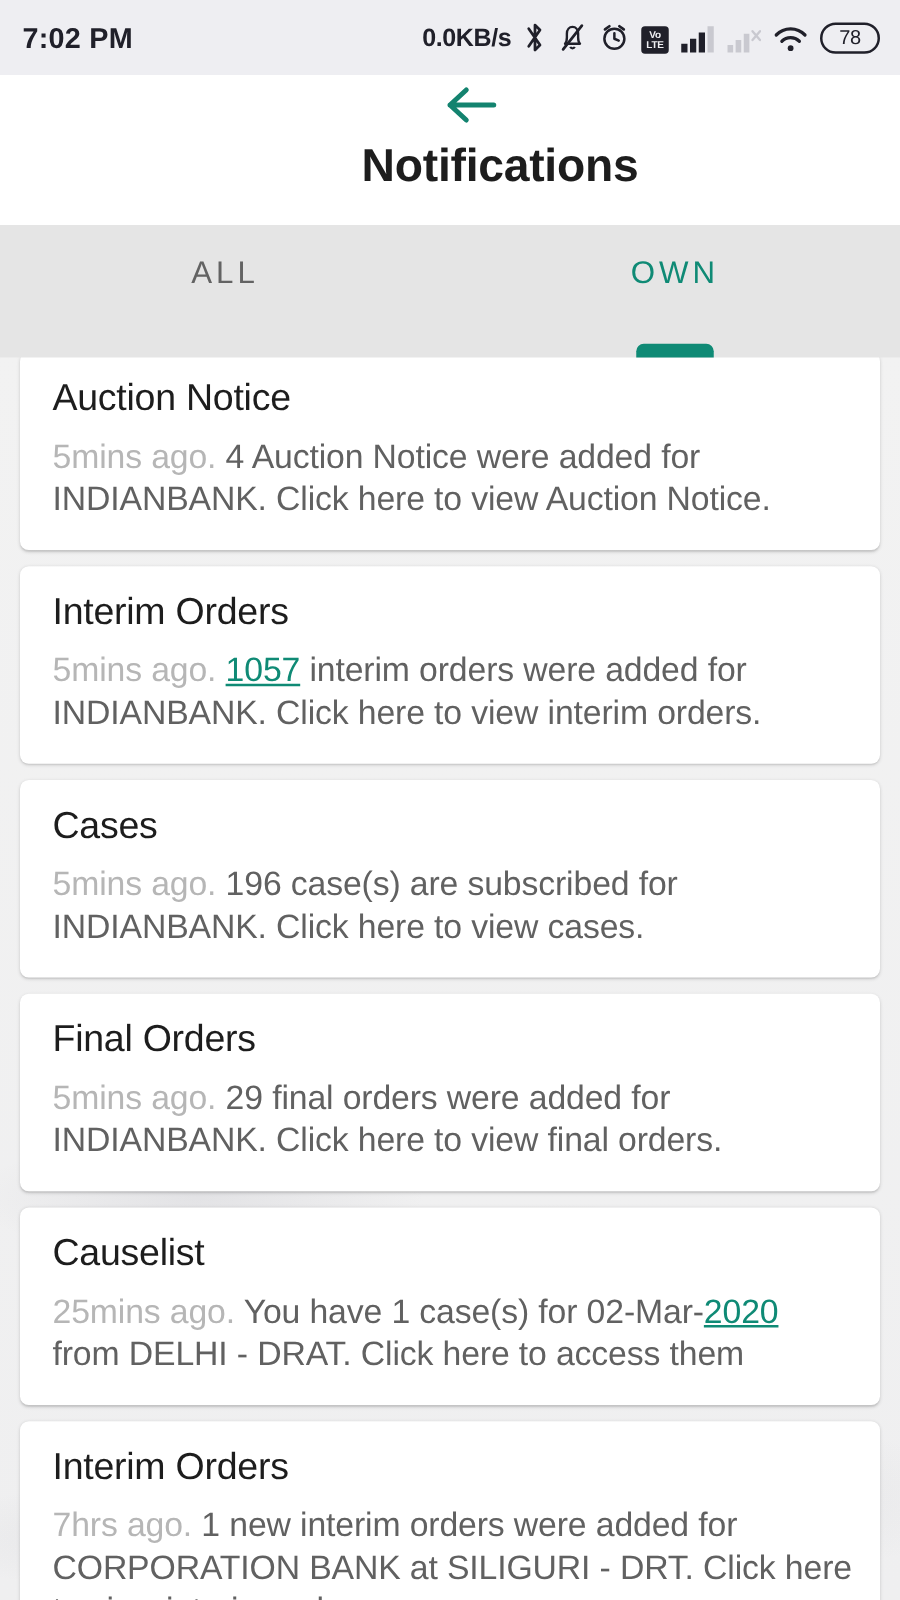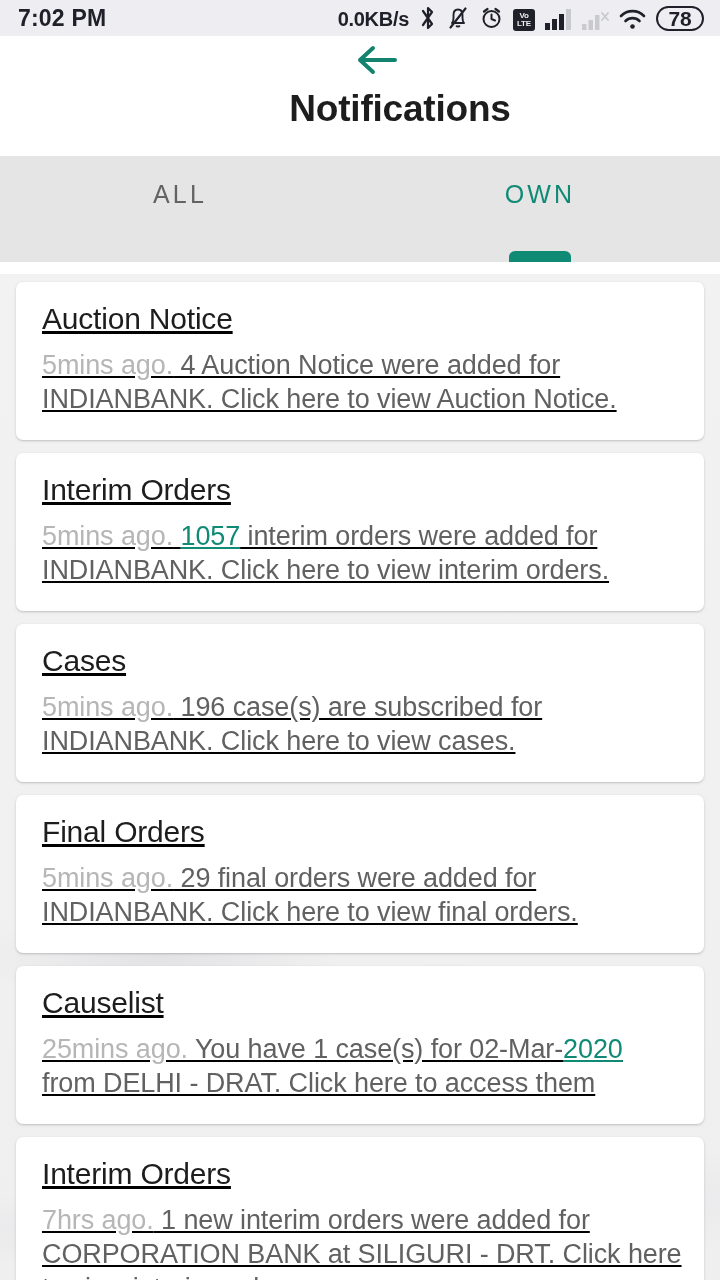--- a/index.html
+++ b/index.html
@@ -11,21 +11,21 @@
   }
   #screen {
     position:relative;
     width:720px; height:1280px;
     background:#ffffff;
     overflow:hidden;
   }
 
   
   .statusbar {
-    height:36px;
+    height:60px;
     background:#eeeef2;
     display:flex;
     align-items:center;
     padding:0 16px 0 18px;
     position:relative;
     z-index:30;
   }
   .status-time {
     font-size:23px;
     font-weight:bold;
@@ -60,22 +60,22 @@
     justify-content:center;
     letter-spacing:-0.2px;
   }
   .battery {
     width:48px; height:25px;
     border:2.5px solid #20202a;
     border-radius:13px;
     display:flex;
     align-items:center;
     justify-content:center;
-    font-size:21px;
-    font-weight:bold;
+    font-size:16px;
+    font-weight:normal;
     color:#20202a;
     letter-spacing:-0.3px;
   }
 
   
   .appbar {
     height:120px;
     background:#ffffff;
     display:flex;
     align-items:center;
@@ -136,21 +136,20 @@
 
   
   .content {
     position:absolute;
     top:274px;
     left:0;
     width:720px;
     height:1006px;
     background:#be185d;
     overflow:hidden;
-    text-decoration:underline;
   }
   
   .bg-art {
     position:absolute;
     inset:0;
     background:
       radial-gradient(ellipse 260px 70px at 22% 68%, rgba(110,110,130,0.10), transparent 70%),
       radial-gradient(ellipse 180px 50px at 62% 72%, rgba(100,100,120,0.09), transparent 70%),
       radial-gradient(ellipse 300px 90px at 80% 92%, rgba(110,110,125,0.08), transparent 70%),
       radial-gradient(ellipse 200px 60px at 12% 95%, rgba(110,110,125,0.07), transparent 70%),

